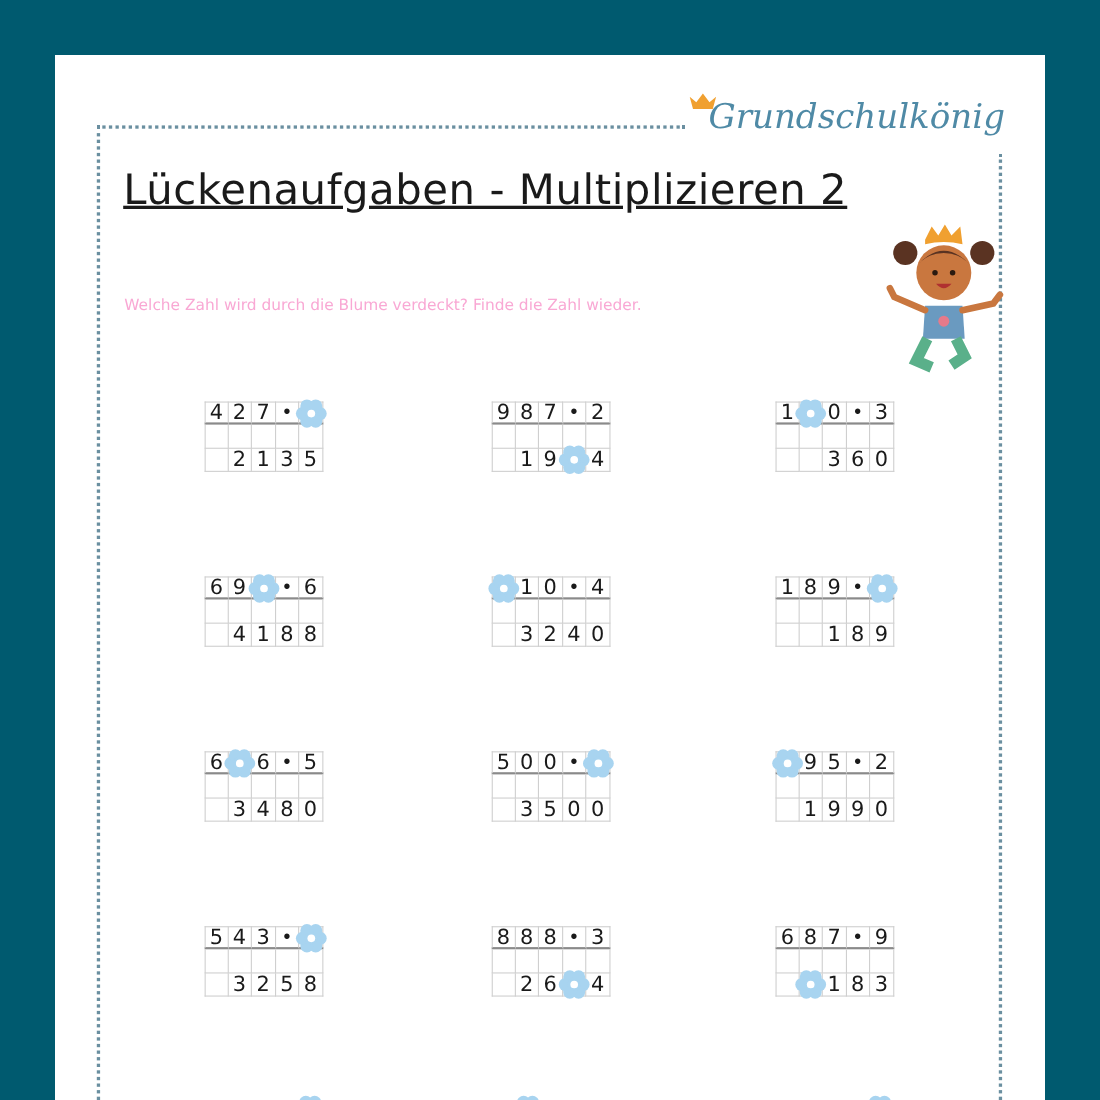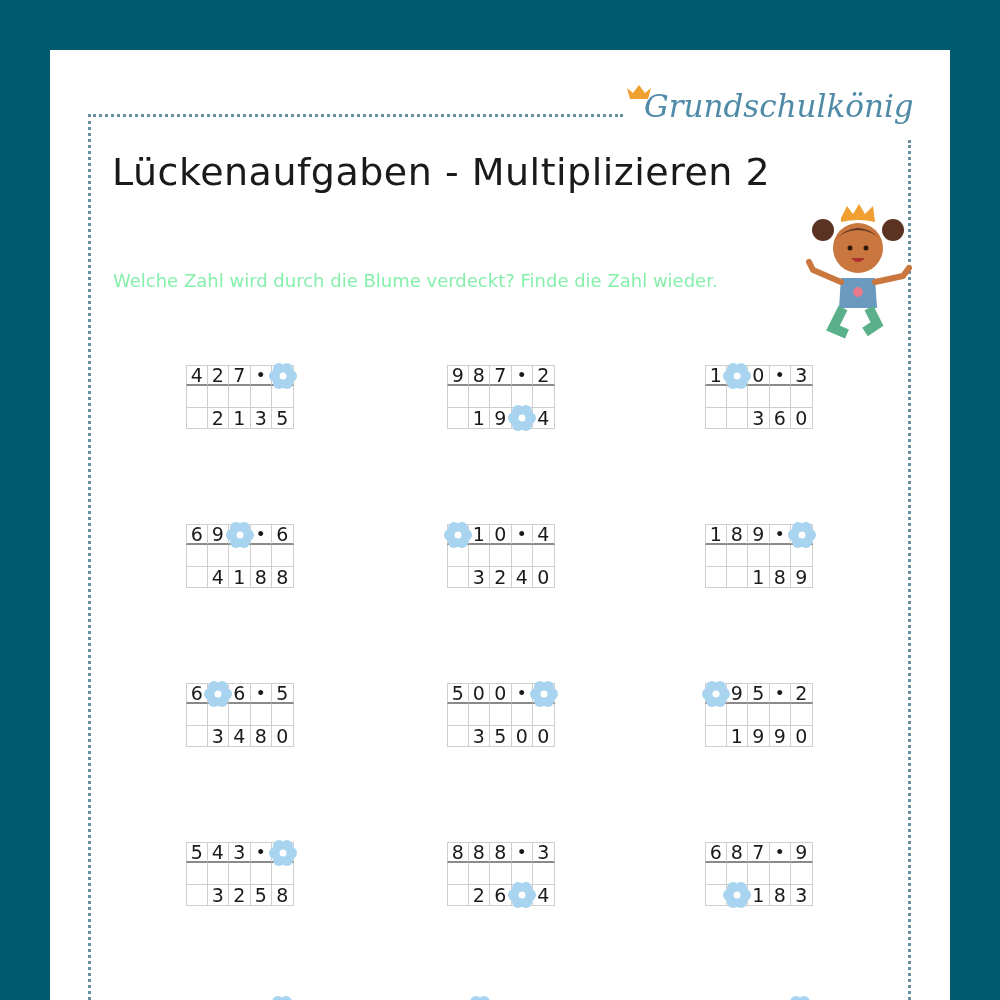--- a/index.html
+++ b/index.html
@@ -3,22 +3,22 @@
 <meta charset="utf-8">
 <style>
   html, body { margin:0; padding:0; }
   body { width:1000px; height:1000px; background:#005a6f; position:relative; overflow:hidden; font-family:"DejaVu Sans", sans-serif; }
   .sheet { position:absolute; left:50px; top:50px; width:900px; height:950px; background:#ffffff; }
   .dotted-top { position:absolute; left:88px; top:114px; width:535px; height:0; border-top:3px dotted #6a8fa0; }
   .dotted-right { position:absolute; left:908px; top:140px; width:0; height:860px; border-left:3px dotted #6a8fa0; }
   .dotted-left { position:absolute; left:88px; top:114px; width:0; height:886px; border-left:3px dotted #6a8fa0; }
   .logo { position:absolute; left:628px; top:88px; font-family:"DejaVu Serif", serif; font-size:31px; color:#4f8aa6; letter-spacing:0px; font-style:italic;margin-left:16px; }
   .crown { position:absolute; left:626px; top:84px; width:26px; height:16px; }
-  .title { position:absolute; left:112px; top:150px; font-family:"DejaVu Sans", sans-serif; font-size:38px; color:#1a1a1a; font-weight:normal; letter-spacing:0.5px; }
-  .instruction { position:absolute; left:113px; top:270px; font-size:18px; color:#86efac; }
+  .title { position:absolute; left:112px; top:150px; font-family:"DejaVu Sans", sans-serif; font-size:38px; color:#1a1a1a; font-weight:normal; letter-spacing:0.5px;text-decoration:underline; }
+  .instruction { position:absolute; left:113px; top:270px; font-size:14px; color:#f9a8d4; }
   .mascot { position:absolute; left:803px; top:200px; width:110px; height:140px; }
   .task { position:absolute; width:108px; height:64px; }
   .grid { position:absolute; left:0; top:0; display:grid; grid-template-columns:repeat(5, 21.5px); grid-template-rows:repeat(3, 21.3px); }
   .cell { border-right:1px solid #cfcfcf; border-bottom:1px solid #cfcfcf; box-sizing:border-box; display:flex; align-items:center; justify-content:center; font-family:"DejaVu Sans", sans-serif; font-size:19px; color:#1a1a1a; }
   .cell.c0 { border-left:1px solid #cfcfcf; }
   .cell.r0 { border-top:1px solid #cfcfcf; border-bottom:2px solid #8a8a8a; }
   .cell.dot { font-size:14px; font-weight:bold; }
   .flower { position:absolute; width:30px; height:30px; }
 </style>
 </head>

